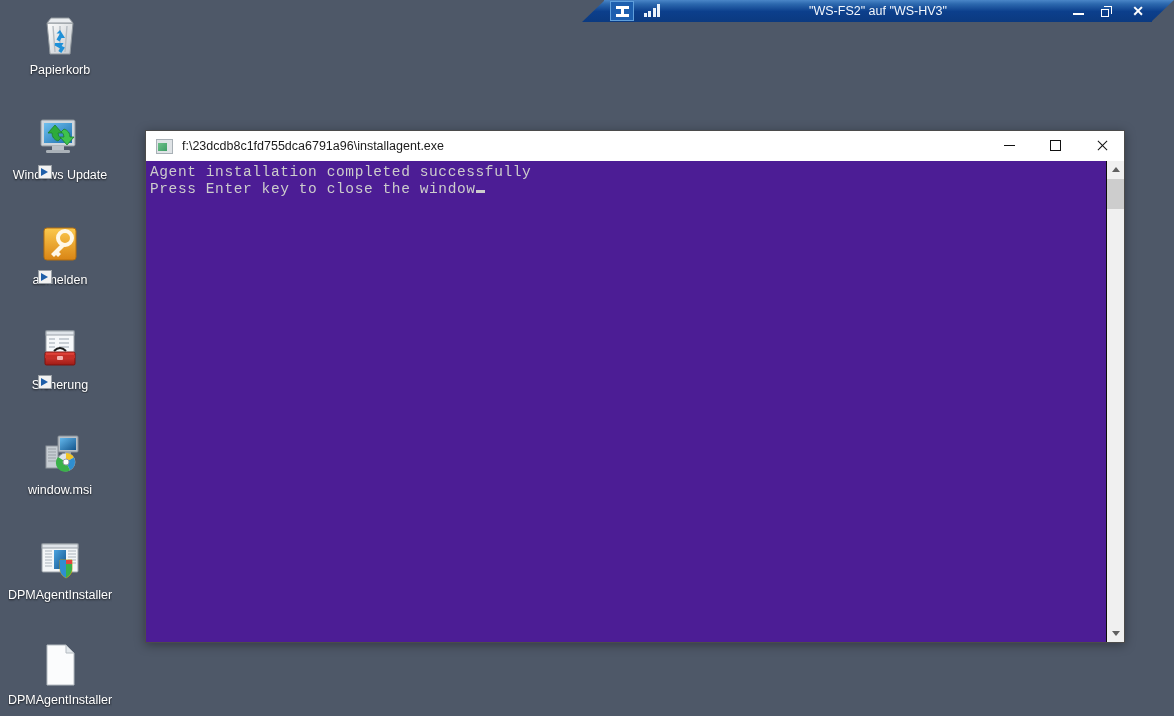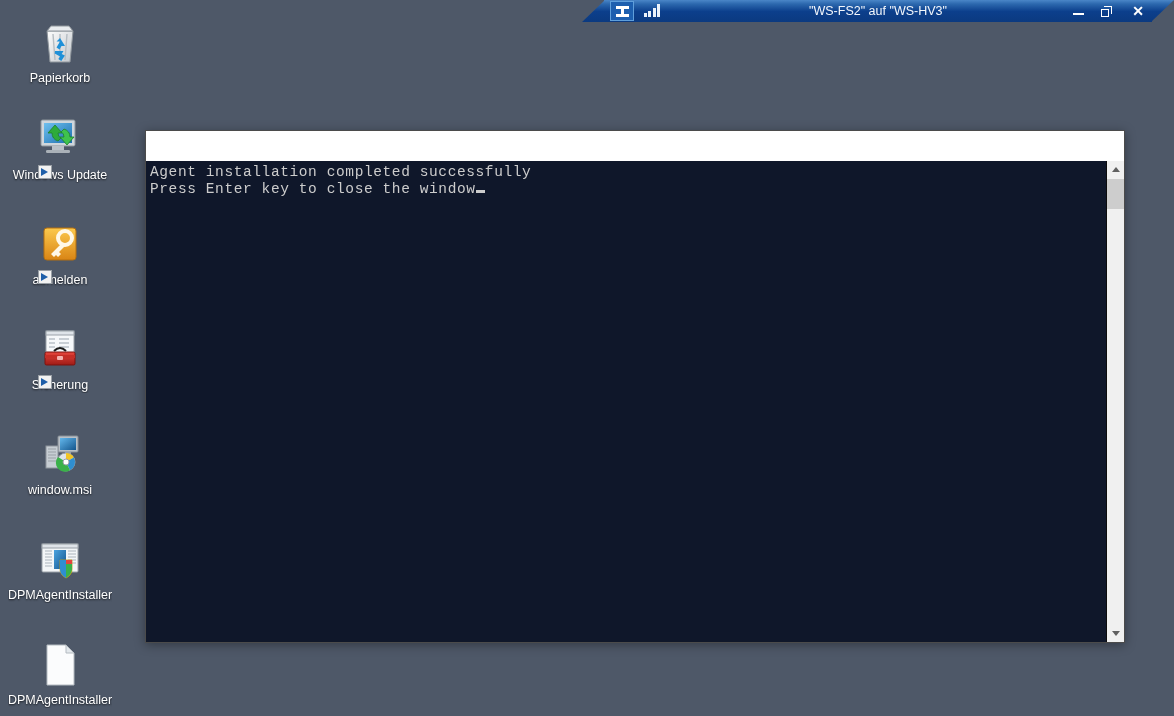--- a/index.html
+++ b/index.html
@@ -216,21 +216,21 @@
     content:""; position:absolute; left:0; top:5px; width:13px; height:1px; background:#111;
   }
   .wg-close::before { transform: rotate(45deg); }
   .wg-close::after  { transform: rotate(-45deg); }
 
   #console-body {
     position: absolute;
     left: 0; right: 0;
     top: 30px;
     bottom: 0;
-    background: #0f172a;
+    background: #4c1d95;
     overflow: hidden;
   }
   #console-text {
     position: absolute;
     left: 4px;
     top: 3px;
     right: 22px;
     color: #cccccc;
     font-family: "Liberation Mono", "DejaVu Sans Mono", monospace;
     font-size: 14.5px;
@@ -276,21 +276,21 @@
     background: #cdcdcd;
   }
 </style>
 </head>
 <body>
 
 <div id="screen">
 
   <div id="desktop">
 
-    <div class="icon-cell" style="top:16px;">
+    <div class="icon-cell" style="top:8px;">
       <div class="icon-glyph">
         <svg width="46" height="46" viewBox="0 0 46 46">
           <defs>
             <linearGradient id="binG" x1="0" y1="0" x2="1" y2="1">
               <stop offset="0%" stop-color="#fdfdfd"></stop>
                 <stop offset="100%" stop-color="#c2c7cc"></stop>
             </linearGradient>
           </defs>
           <path d="M10 11 L36 11 L33 42 L13 42 Z" fill="url(#binG)" stroke="#8e959b" stroke-width="1"></path>
           <path d="M10 11 L14 6 L32 6 L36 11 Z" fill="#e9ecef" stroke="#8e959b" stroke-width="1"></path>
@@ -446,20 +446,34 @@
       <div class="glyph-min"></div>
     </div>
     <div class="conn-btn conn-rest">
       <div class="glyph-rest"></div>
     </div>
     <div class="conn-btn conn-close">✕</div>
   </div>
 
   <div id="console-window">
 
+    <div id="win-titlebar">
+      <div id="win-icon"></div>
+      <div id="win-title">f:\23dcdb8c1fd755dca6791a96\installagent.exe</div>
+
+      <div class="win-ctl win-min">
+        <div class="wg-min"></div>
+      </div>
+      <div class="win-ctl win-max">
+        <div class="wg-max"></div>
+      </div>
+      <div class="win-ctl win-close">
+        <div class="wg-close"></div>
+      </div>
+    </div>
 
     <div id="console-body">
       <div id="console-text"><span>Agent installation completed successfully</span>
 <span>Press Enter key to close the window</span><span class="cursor-block"></span></div>
     </div>
 
     <div id="console-scroll">
       <div class="sb-btn sb-up">
         <div class="sb-arrow"></div>
       </div>

